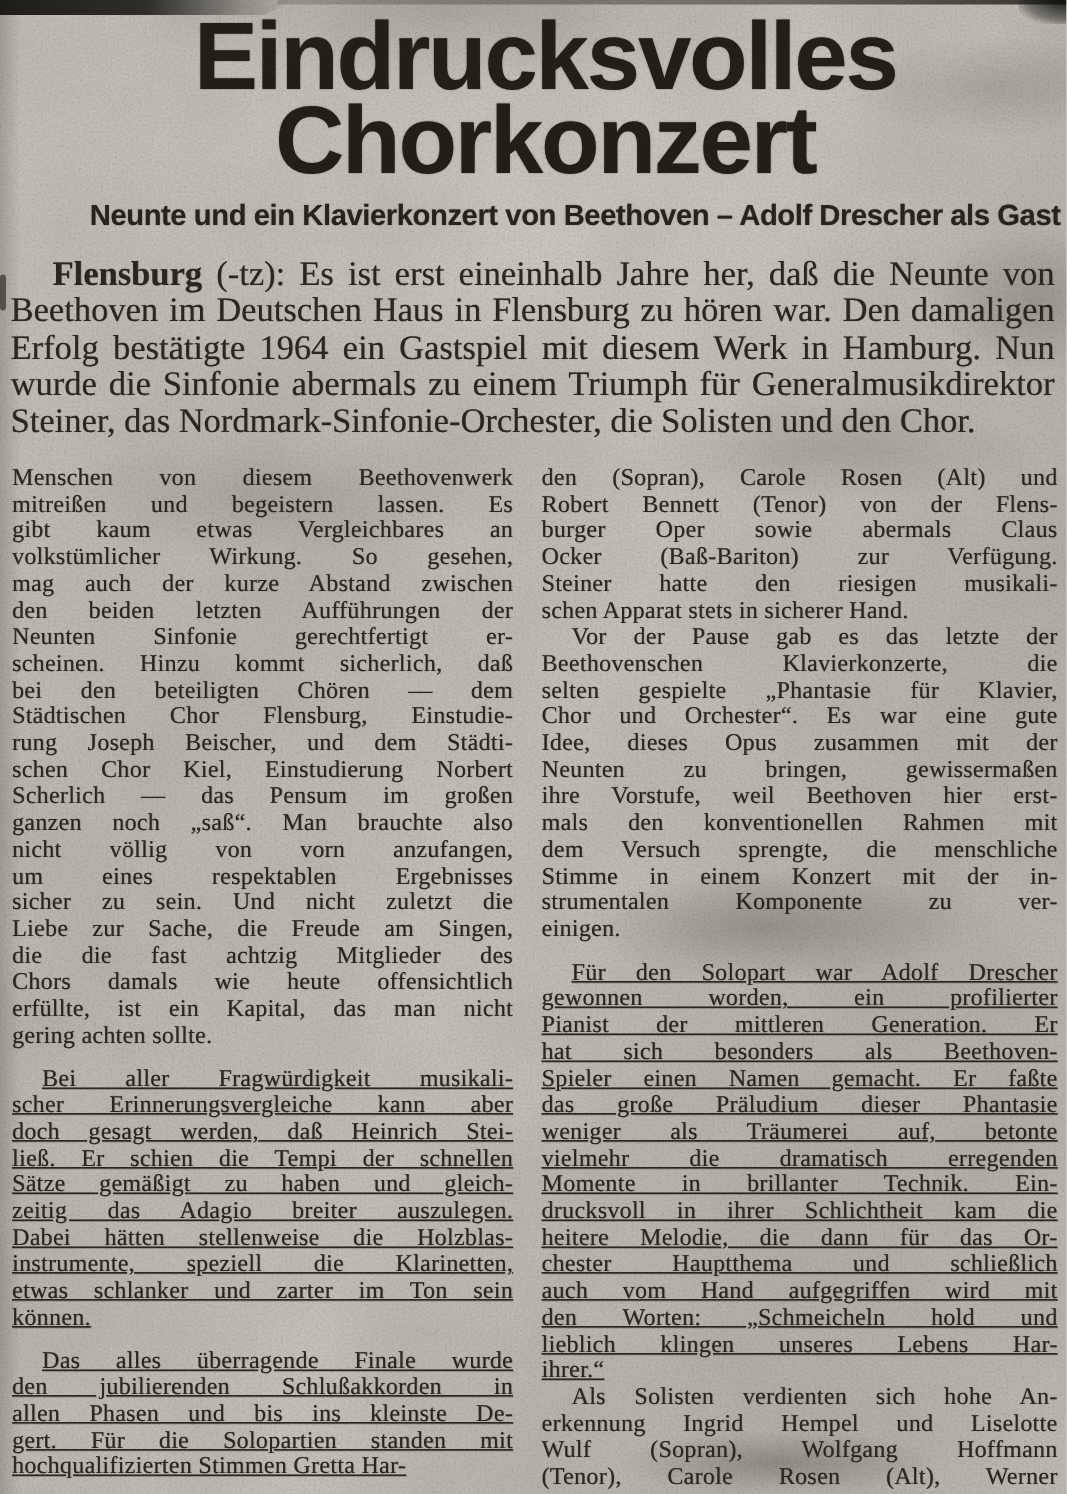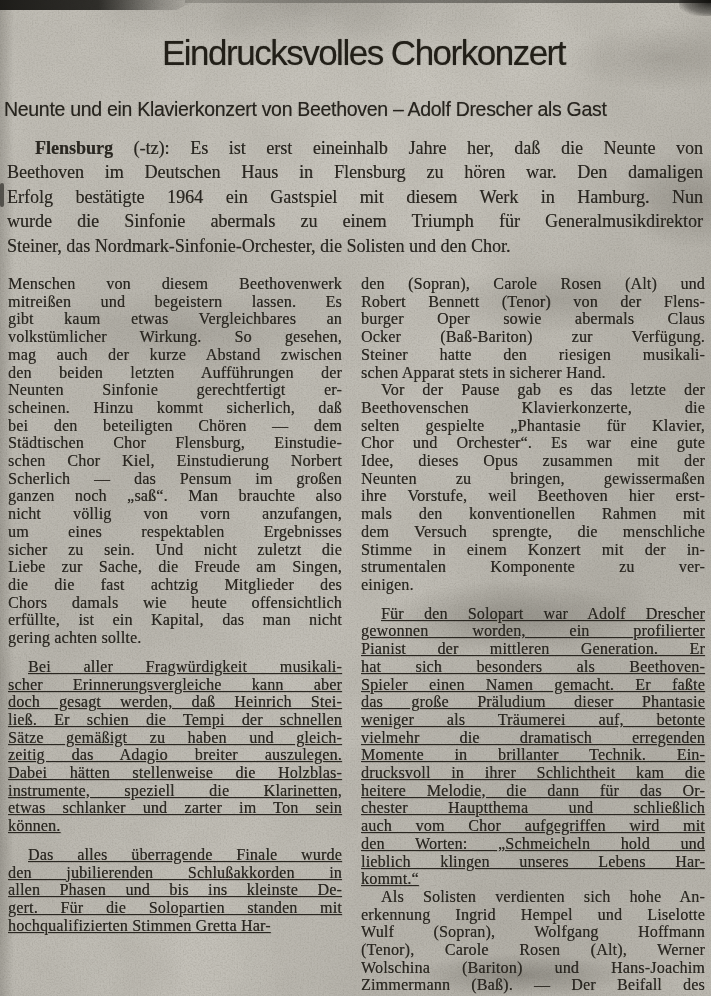--- a/index.html
+++ b/index.html
@@ -36,36 +36,36 @@
   .mark-top{top:0;left:185px;right:0;height:3px;
     background:linear-gradient(to right, rgba(62,60,54,.25), rgba(38,37,33,.5) 60%, rgba(22,21,18,.8) 100%);}
   .mark-tr{top:0;right:0;width:32px;height:16px;
     background:radial-gradient(ellipse at 100% 0%, rgba(16,15,13,.95), rgba(16,15,13,.4) 58%, rgba(16,15,13,0) 80%);}
   .mark-left-tick{top:183px;left:0;width:4px;height:24px;background:rgba(40,38,34,.65);border-radius:2px;}
   
   .grain{position:absolute;inset:0;z-index:5;pointer-events:none;opacity:.5;mix-blend-mode:multiply;}
   
   .content{position:relative;z-index:2;}
   h1{
-    margin:16px;padding:9px 10px 0 26px;
+    margin:0;padding:9px 10px 0 26px;
     font-family:"Liberation Sans","DejaVu Sans",sans-serif;
-    font-weight:400;font-size:35px;line-height:56px;letter-spacing:-1.5px;
+    font-weight:700;font-size:64px;line-height:56px;letter-spacing:-1.5px;
     text-align:center;color:#232019;
     text-shadow:0 0 1px rgba(35,32,25,.55);
   }
   h2{
     margin:11px 4px 0 4px;
     font-family:"Liberation Sans","DejaVu Sans",sans-serif;
-    font-weight:400;font-size:19.5px;line-height:24px;letter-spacing:-.3px;
-    text-align:left;color:#28251f;
+    font-weight:700;font-size:19.5px;line-height:24px;letter-spacing:-.3px;
+    text-align:right;color:#28251f;
     text-shadow:0 0 .8px rgba(40,37,30,.5);
   }
   .lead{
     margin:15px 8px 0 7px;
-    font-size:18px;line-height:24.4px;
+    font-size:23px;line-height:24.4px;
     text-shadow:.3px .3px .5px rgba(43,40,34,.55);
   }
   .lead .dateline{font-weight:700;}
   .tl{text-align:justify;text-align-last:justify;}
   .tl.last{text-align-last:auto;}
   .lead .tl.ind{text-indent:28px;}
   .cols{
     display:flex;gap:19px;
     margin:17px 6px 0 8px;
   }
@@ -100,20 +100,21 @@
             <div class="tl">Menschen von diesem Beethovenwerk</div>
             <div class="tl">mitreißen und begeistern lassen. Es</div>
             <div class="tl">gibt kaum etwas Vergleichbares an</div>
             <div class="tl">volkstümlicher Wirkung. So gesehen,</div>
             <div class="tl">mag auch der kurze Abstand zwischen</div>
             <div class="tl">den beiden letzten Aufführungen der</div>
             <div class="tl">Neunten Sinfonie gerechtfertigt er-</div>
             <div class="tl">scheinen. Hinzu kommt sicherlich, daß</div>
             <div class="tl">bei den beteiligten Chören — dem</div>
             <div class="tl">Städtischen Chor Flensburg, Einstudie-</div>
+            <div class="tl">rung Joseph Beischer, und dem Städti-</div>
             <div class="tl">schen Chor Kiel, Einstudierung Norbert</div>
             <div class="tl">Scherlich — das Pensum im großen</div>
             <div class="tl">ganzen noch „saß“. Man brauchte also</div>
             <div class="tl">nicht völlig von vorn anzufangen,</div>
             <div class="tl">um eines respektablen Ergebnisses</div>
             <div class="tl">sicher zu sein. Und nicht zuletzt die</div>
             <div class="tl">Liebe zur Sache, die Freude am Singen,</div>
             <div class="tl">die die fast achtzig Mitglieder des</div>
             <div class="tl">Chors damals wie heute offensichtlich</div>
             <div class="tl">erfüllte, ist ein Kapital, das man nicht</div>
@@ -168,24 +169,24 @@
             <div class="tl">Pianist der mittleren Generation. Er</div>
             <div class="tl">hat sich besonders als Beethoven-</div>
             <div class="tl">Spieler einen Namen gemacht. Er faßte</div>
             <div class="tl">das große Präludium dieser Phantasie</div>
             <div class="tl">weniger als Träumerei auf, betonte</div>
             <div class="tl">vielmehr die dramatisch erregenden</div>
             <div class="tl">Momente in brillanter Technik. Ein-</div>
             <div class="tl">drucksvoll in ihrer Schlichtheit kam die</div>
             <div class="tl">heitere Melodie, die dann für das Or-</div>
             <div class="tl">chester Hauptthema und schließlich</div>
-            <div class="tl">auch vom Chor aufgegriffen wird mit</div>
+            <div class="tl">auch vom Hand aufgegriffen wird mit</div>
             <div class="tl">den Worten: „Schmeicheln hold und</div>
             <div class="tl">lieblich klingen unseres Lebens Har-</div>
-            <div class="tl last">kommt.“</div>
+            <div class="tl last">ihrer.“</div>
           </div>
           <div class="para">
             <div class="tl ind">Als Solisten verdienten sich hohe An-</div>
             <div class="tl">erkennung Ingrid Hempel und Liselotte</div>
             <div class="tl">Wulf (Sopran), Wolfgang Hoffmann</div>
             <div class="tl">(Tenor), Carole Rosen (Alt), Werner</div>
             <div class="tl">Wolschina (Bariton) und Hans-Joachim</div>
             <div class="tl">Zimmermann (Baß). — Der Beifall des</div>
             <div class="tl">ausverkauften Hauses war außerordent-</div>
             <div class="tl last">lich groß, direkt enthusiastisch.</div>

